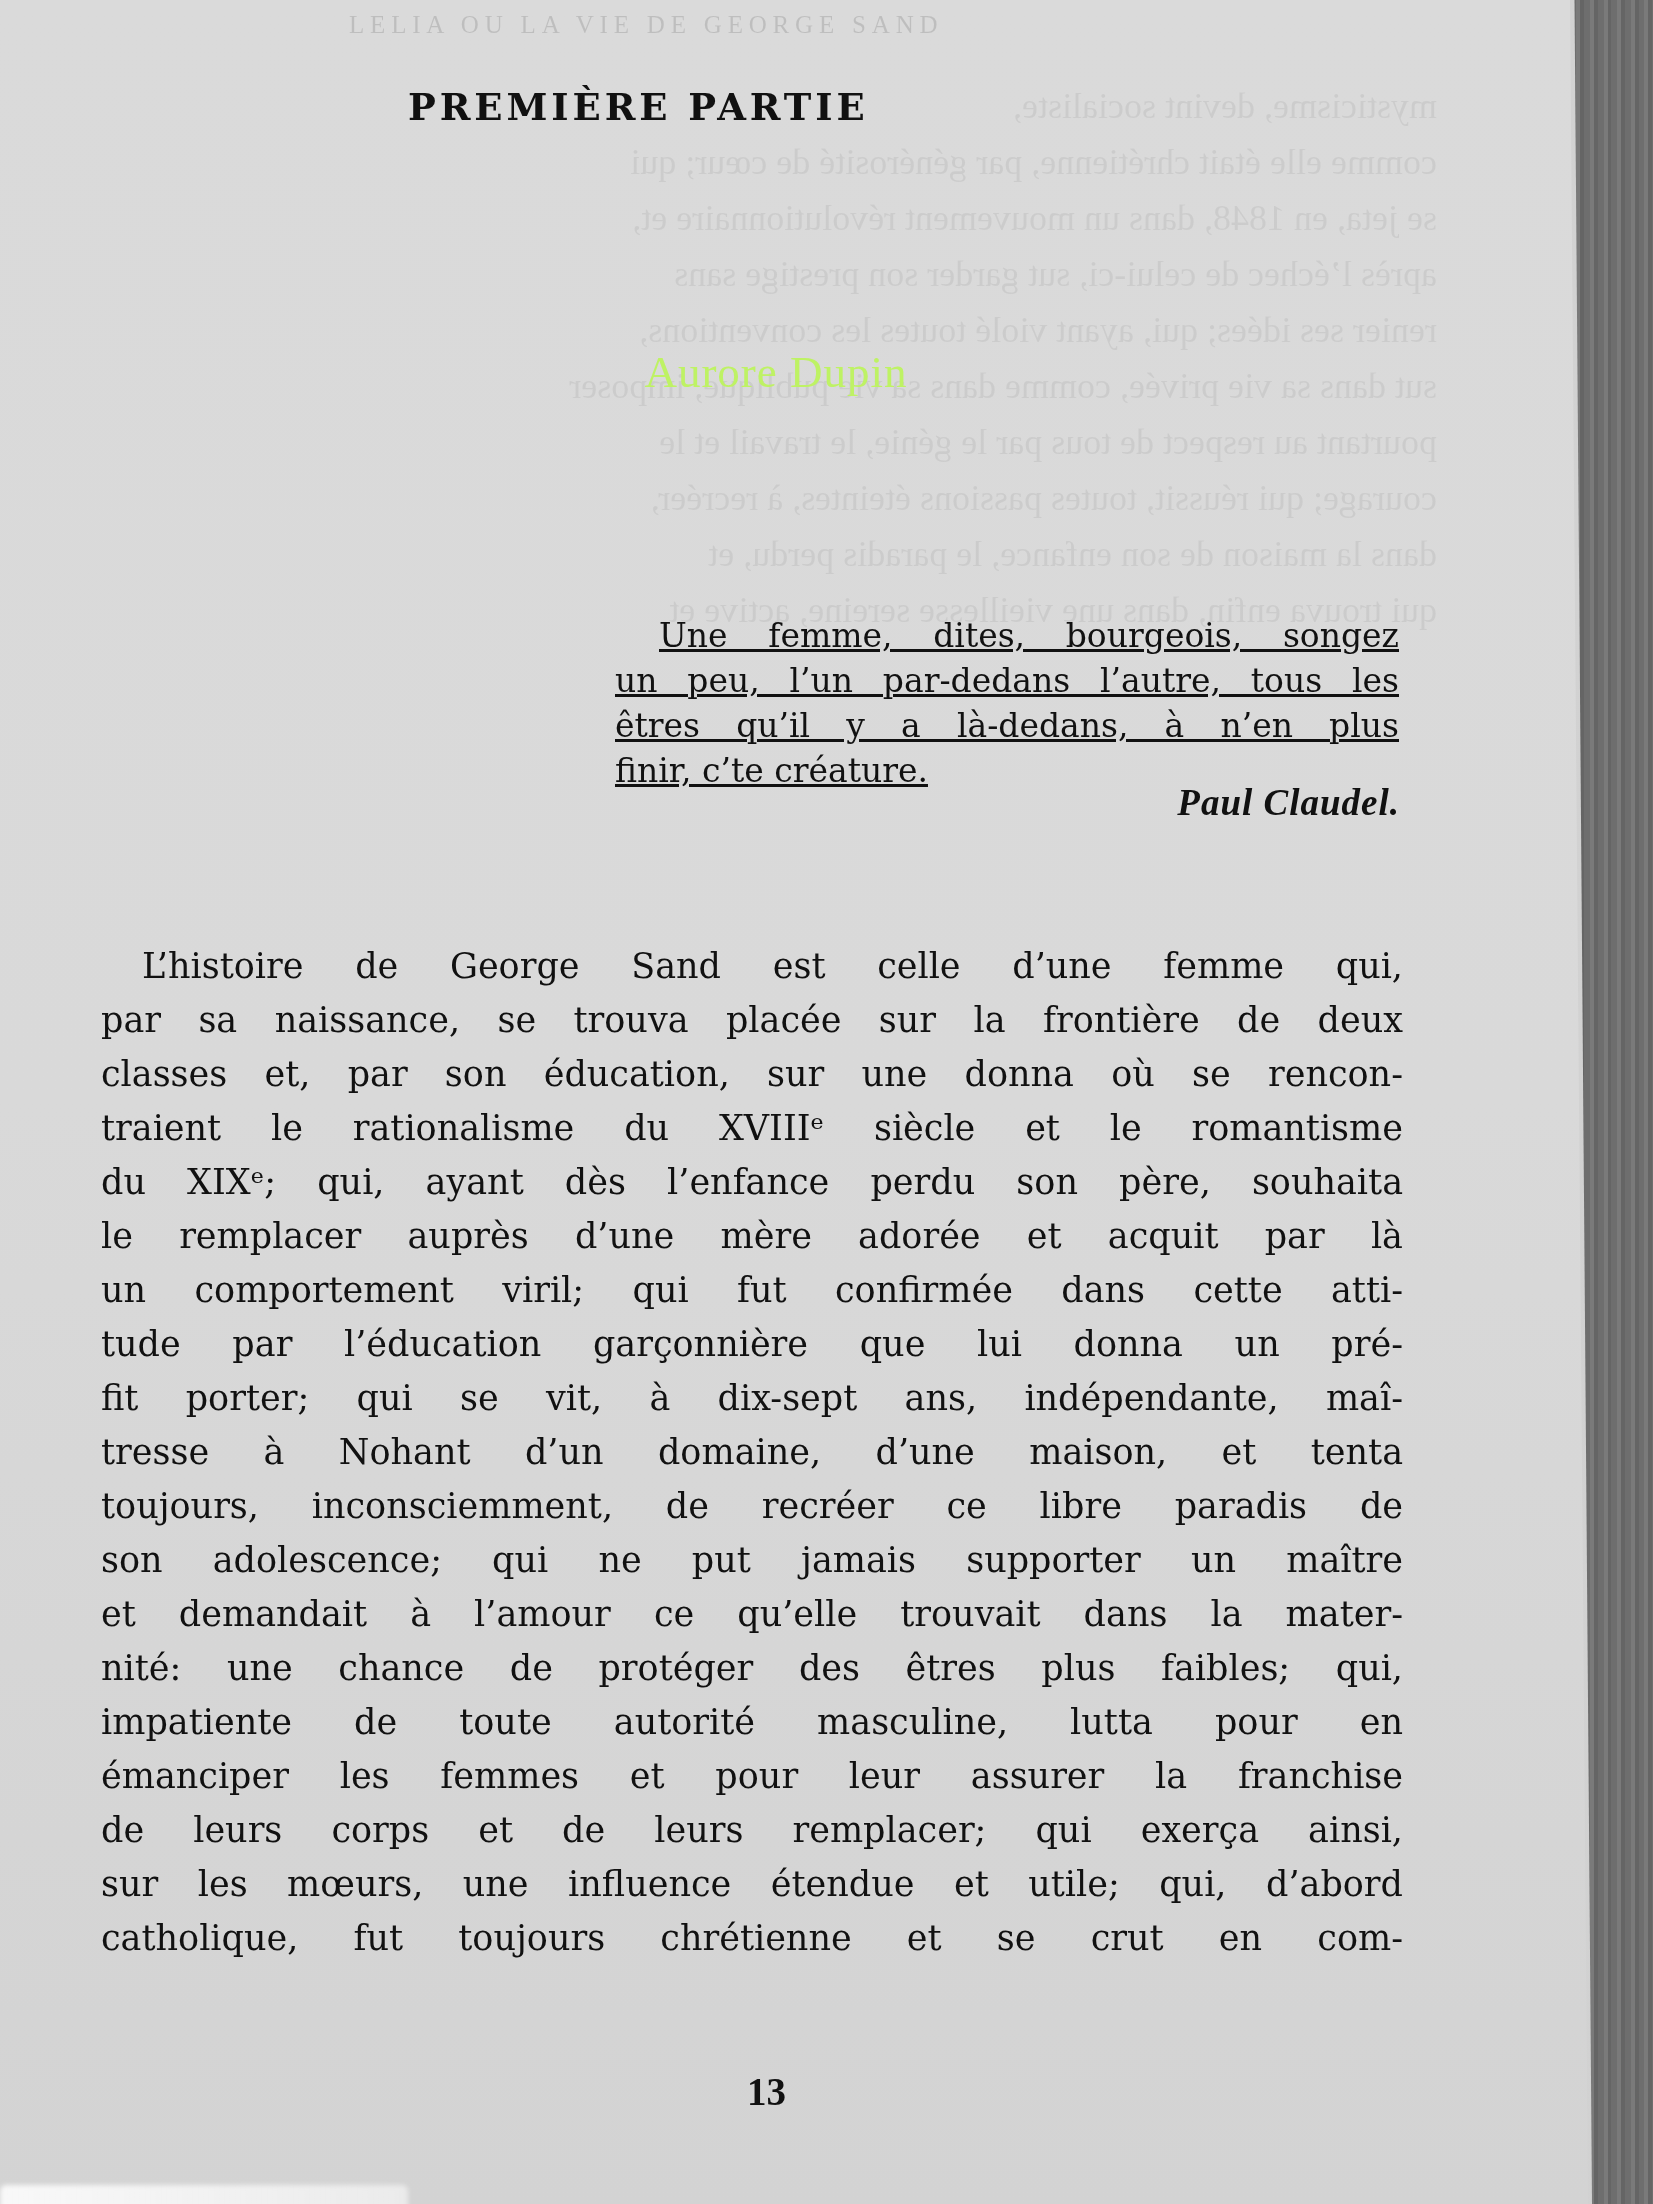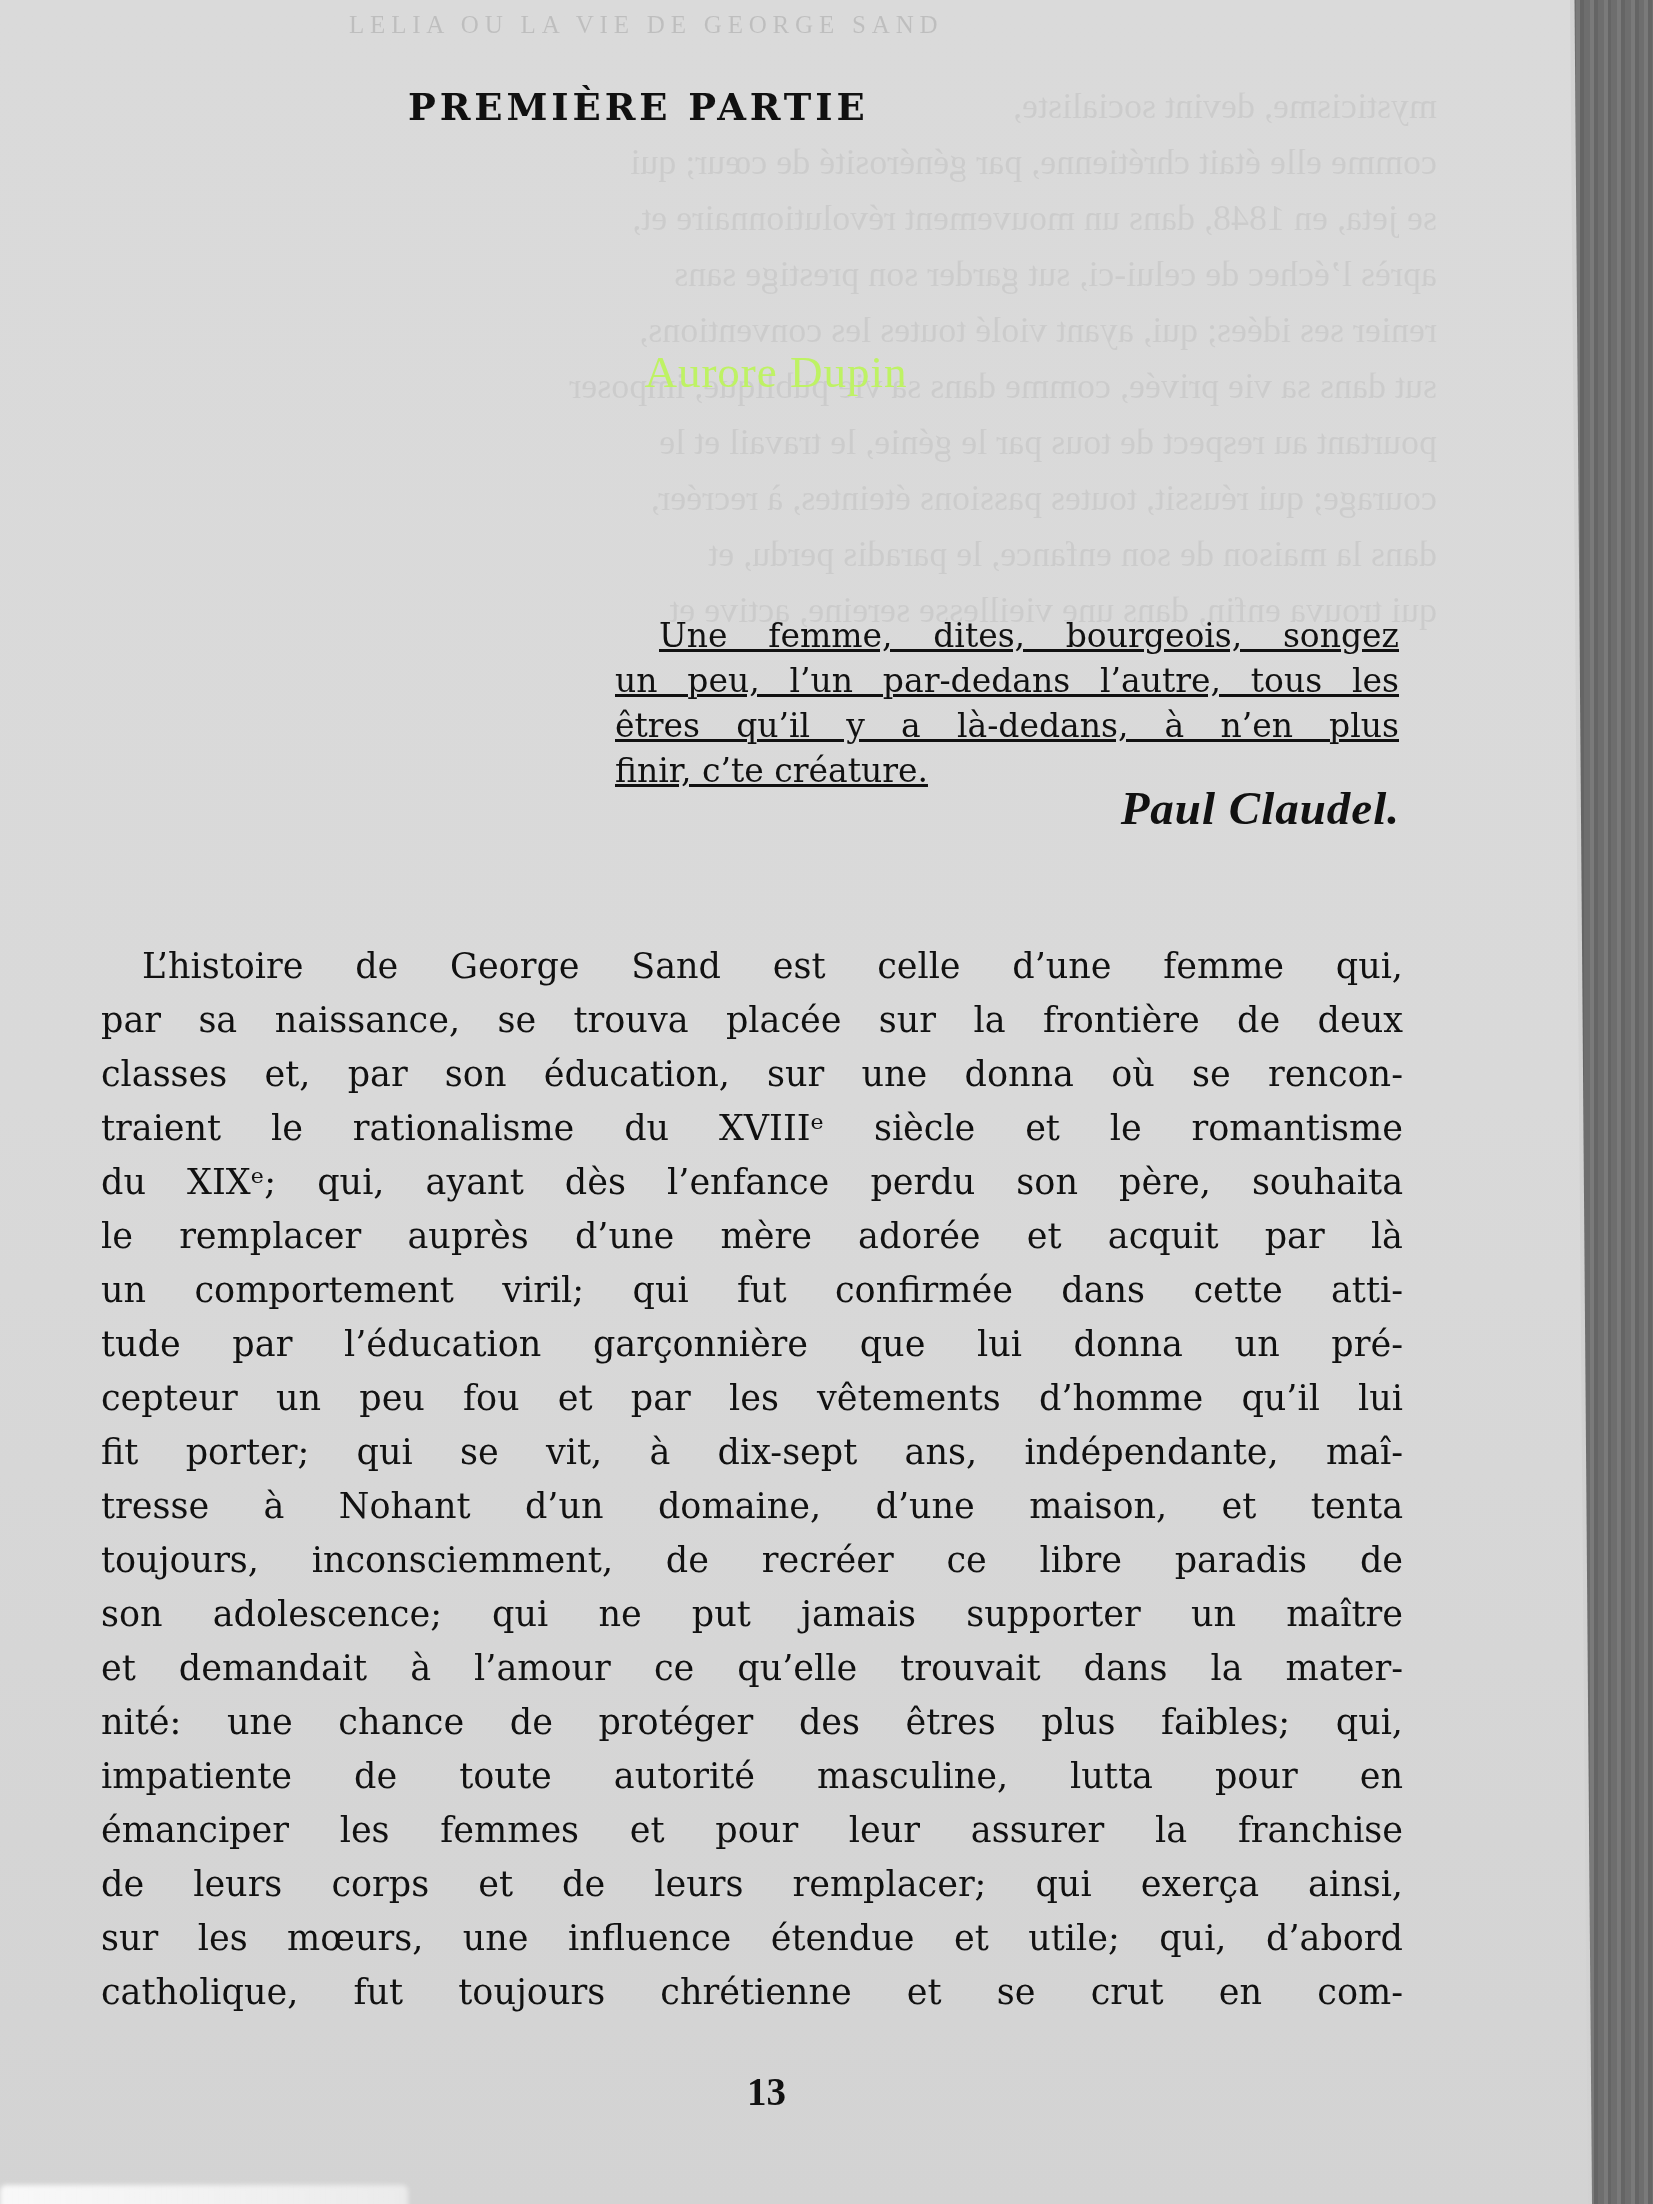--- a/index.html
+++ b/index.html
@@ -50,21 +50,21 @@
     position: absolute; left: 615px; top: 613px; width: 784px;
     font-family: "DejaVu Serif", serif; font-size: 33px; line-height: 45px;
     color: #111; text-align: justify; text-decoration: underline;
   }
   .epigraph .eline { display: block; text-align: justify; text-align-last: justify; white-space: nowrap; }
   .epigraph .eline.last { text-align-last: left; }
   .epigraph .eline.first { padding-left: 44px; }
   .epigraph-author {
     position: absolute; right: 254px; top: 781px;
     font-family: "Liberation Serif", serif; font-style: italic; font-weight: bold;
-    font-size: 47px; color: #111; letter-spacing: 1px;
+    font-size: 37px; color: #111; letter-spacing: 1px;
   }
   .body-text {
     position: absolute; left: 101px; top: 939px; width: 1302px;
     font-family: "DejaVu Serif", serif; font-size: 35px; line-height: 54px;
     color: #111;
   }
   .body-text .bline { display: block; white-space: nowrap; text-align: justify; text-align-last: justify; }
   .body-text .bline.first { padding-left: 41px; }
   .page-number {
     position: absolute; left: 718px; top: 2069px; width: 97px; text-align: center;
@@ -110,21 +110,20 @@
 
 <div class="body-text" id="body-text">
     <span class="bline first">L’histoire de George Sand est celle d’une femme qui,</span>
     <span class="bline">par sa naissance, se trouva placée sur la frontière de deux</span>
     <span class="bline">classes et, par son éducation, sur une donna où se rencon-</span>
     <span class="bline">traient le rationalisme du XVIIIᵉ siècle et le romantisme</span>
     <span class="bline">du XIXᵉ; qui, ayant dès l’enfance perdu son père, souhaita</span>
     <span class="bline">le remplacer auprès d’une mère adorée et acquit par là</span>
     <span class="bline">un comportement viril; qui fut confirmée dans cette atti-</span>
     <span class="bline">tude par l’éducation garçonnière que lui donna un pré-</span>
-    <span class="bline">cepteur un peu fou et par les vêtements d’homme qu’il lui</span>
     <span class="bline">fit porter; qui se vit, à dix-sept ans, indépendante, maî-</span>
     <span class="bline">tresse à Nohant d’un domaine, d’une maison, et tenta</span>
     <span class="bline">toujours, inconsciemment, de recréer ce libre paradis de</span>
     <span class="bline">son adolescence; qui ne put jamais supporter un maître</span>
     <span class="bline">et demandait à l’amour ce qu’elle trouvait dans la mater-</span>
     <span class="bline">nité: une chance de protéger des êtres plus faibles; qui,</span>
     <span class="bline">impatiente de toute autorité masculine, lutta pour en</span>
     <span class="bline">émanciper les femmes et pour leur assurer la franchise</span>
     <span class="bline">de leurs corps et de leurs remplacer; qui exerça ainsi,</span>
     <span class="bline">sur les mœurs, une influence étendue et utile; qui, d’abord</span>

